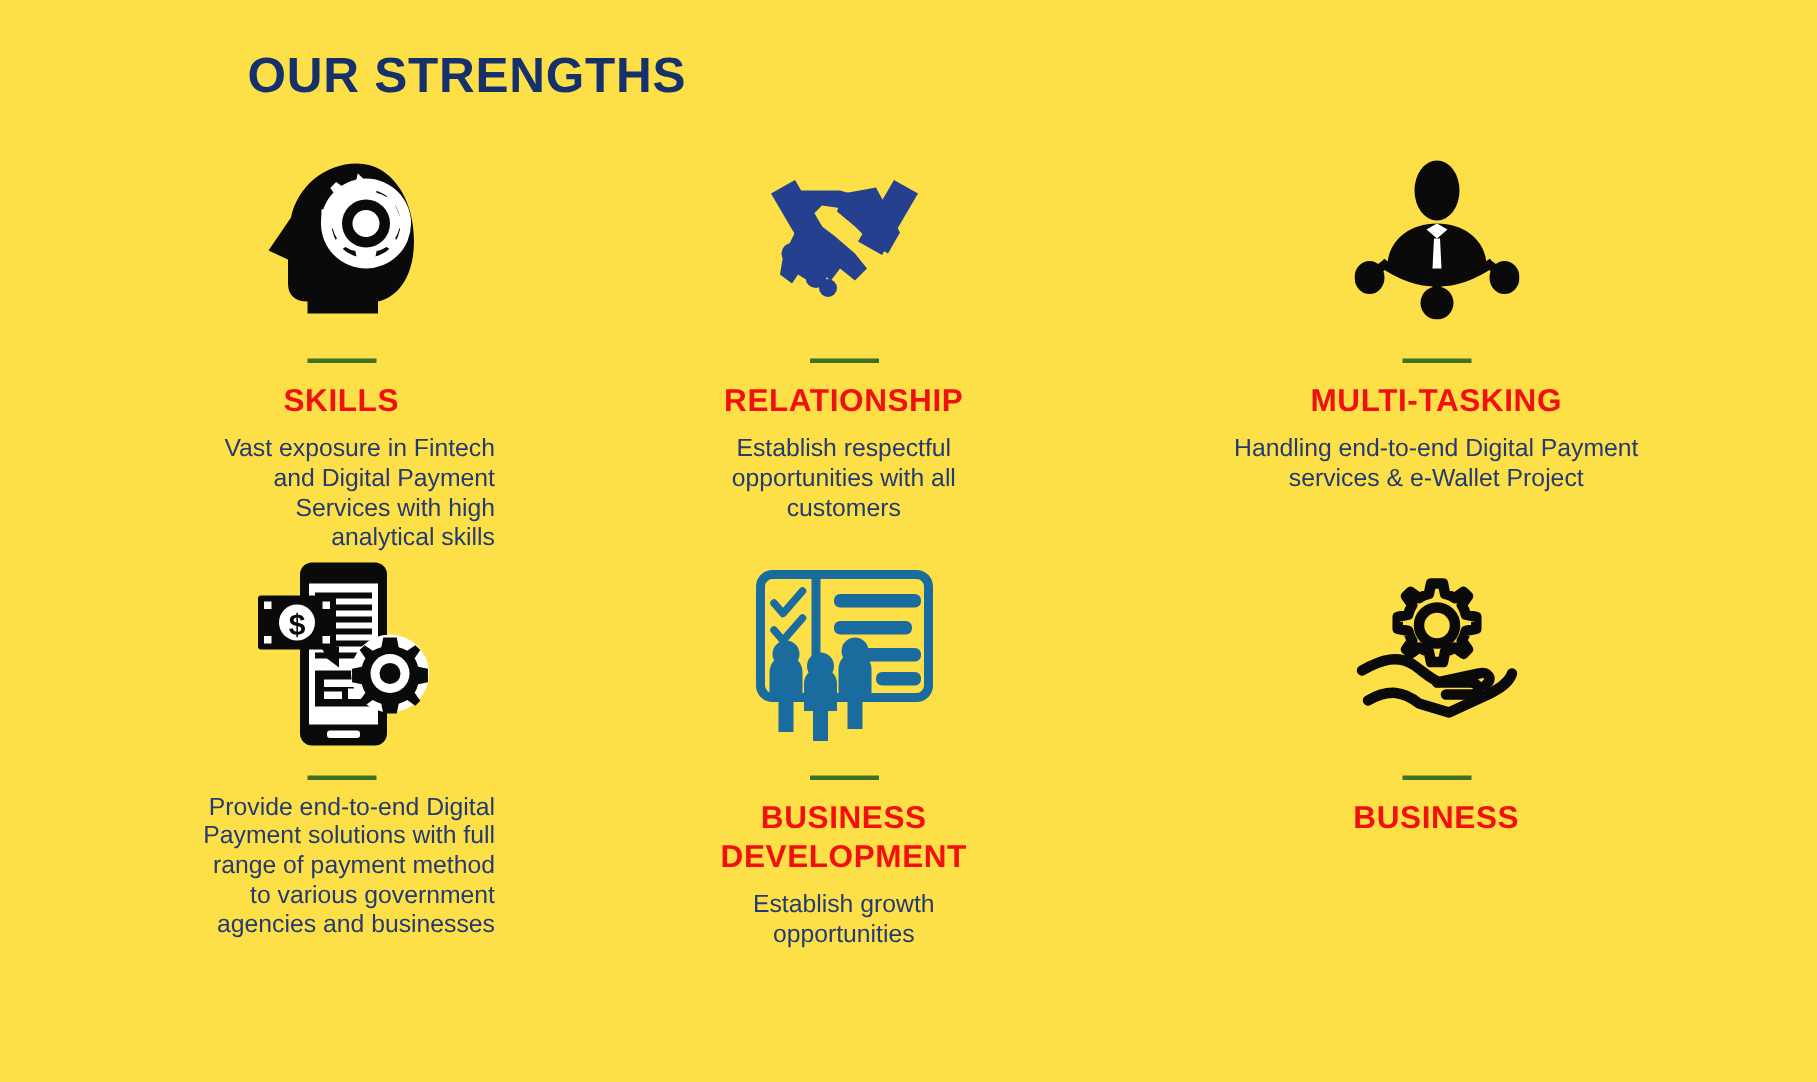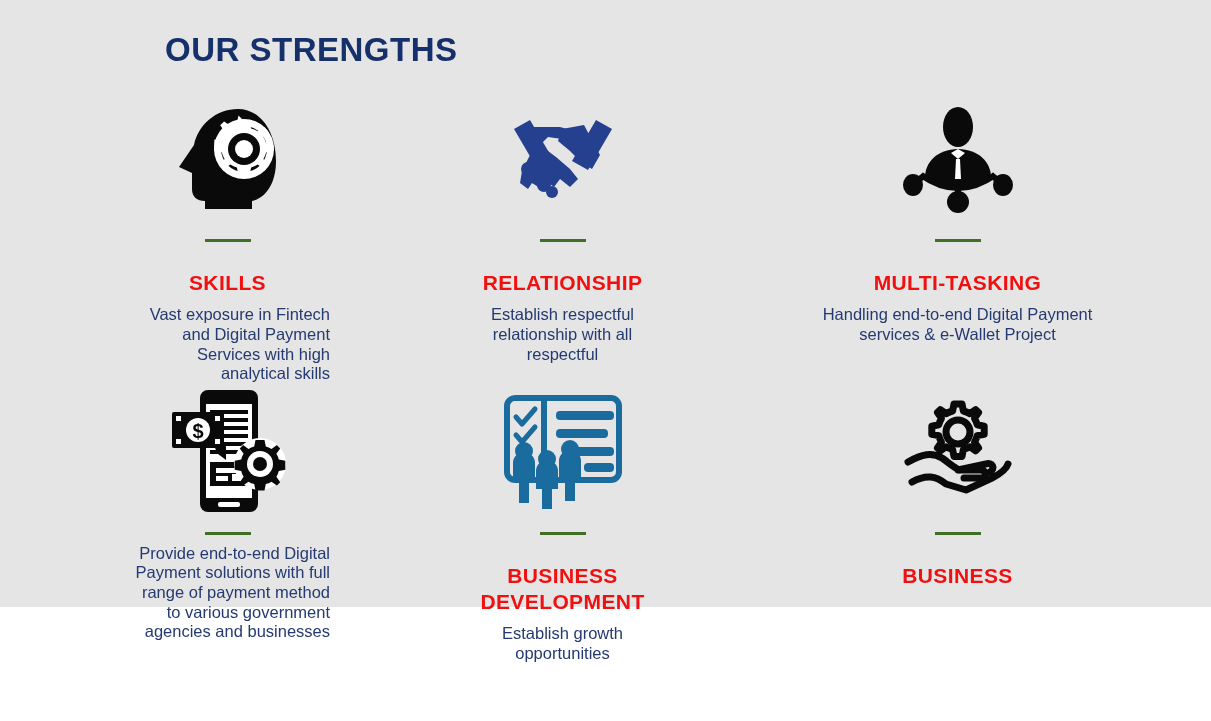--- a/index.html
+++ b/index.html
@@ -6,22 +6,22 @@
   html, body {
     width: 1211px;
     height: 721px;
     background: #ffffff;
     font-family: "Liberation Sans", sans-serif;
     overflow: hidden;
   }
   .slide {
     position: relative;
     width: 1211px;
-    height: 607px;
-    background: #e5e5e5;
+    height: 721px;
+    background: #fde047;
     padding-left: 16px;
   }
   .page-title {
     position: absolute;
     left: 165px;
     top: 31px;
     font-size: 33px;
     font-weight: bold;
     letter-spacing: 0.5px;
     color: #16306b;
@@ -58,21 +58,21 @@
   }
   .icon-box svg { display: block; }
 
   .divider {
     width: 46px;
     height: 3px;
     background: #3f7024;
     margin-top: 18px;
   }
   .card-heading {
-    margin-top: 28px;
+    margin-top: 13px;
     font-size: 21px;
     font-weight: bold;
     color: #f01010;
     letter-spacing: 0.4px;
     line-height: 1.25;
   }
   .card-body {
     margin-top: 9px;
     font-size: 16.5px;
     color: #243a70;
@@ -126,21 +126,21 @@
               <path d="M62 22 L84 18 L100 48 L92 62 L82 56 L70 44 L58 34 Z"></path>
               <circle cx="28" cy="62" r="7"></circle>
               <circle cx="36" cy="70" r="7"></circle>
               <circle cx="44" cy="78" r="7"></circle>
               <circle cx="52" cy="85" r="6"></circle>
             </g>
           </svg>
         </div>
         <div class="divider"></div>
         <div class="card-heading">RELATIONSHIP</div>
-        <div class="card-body b-mid">Establish respectful relationship with all respectful</div>
+        <div class="card-body b-mid">Establish respectful opportunities with all customers</div>
       </div>
 
       <div class="card card-3">
         <div class="icon-box">
           <svg width="110" height="108" viewBox="0 0 110 108">
             <g fill="#0a0a0a">
               <ellipse cx="55" cy="22" rx="15" ry="20"></ellipse>
               <path d="M55 44 C34 44 22 58 22 72 C22 78 32 82 55 82 C78 82 88 78 88 72 C88 58 76 44 55 44 Z"></path>
               <path d="M18 70 Q55 96 92 70" fill="none" stroke="#0a0a0a" stroke-width="6"></path>
               <path d="M55 82 L55 94" stroke="#0a0a0a" stroke-width="6"></path>

